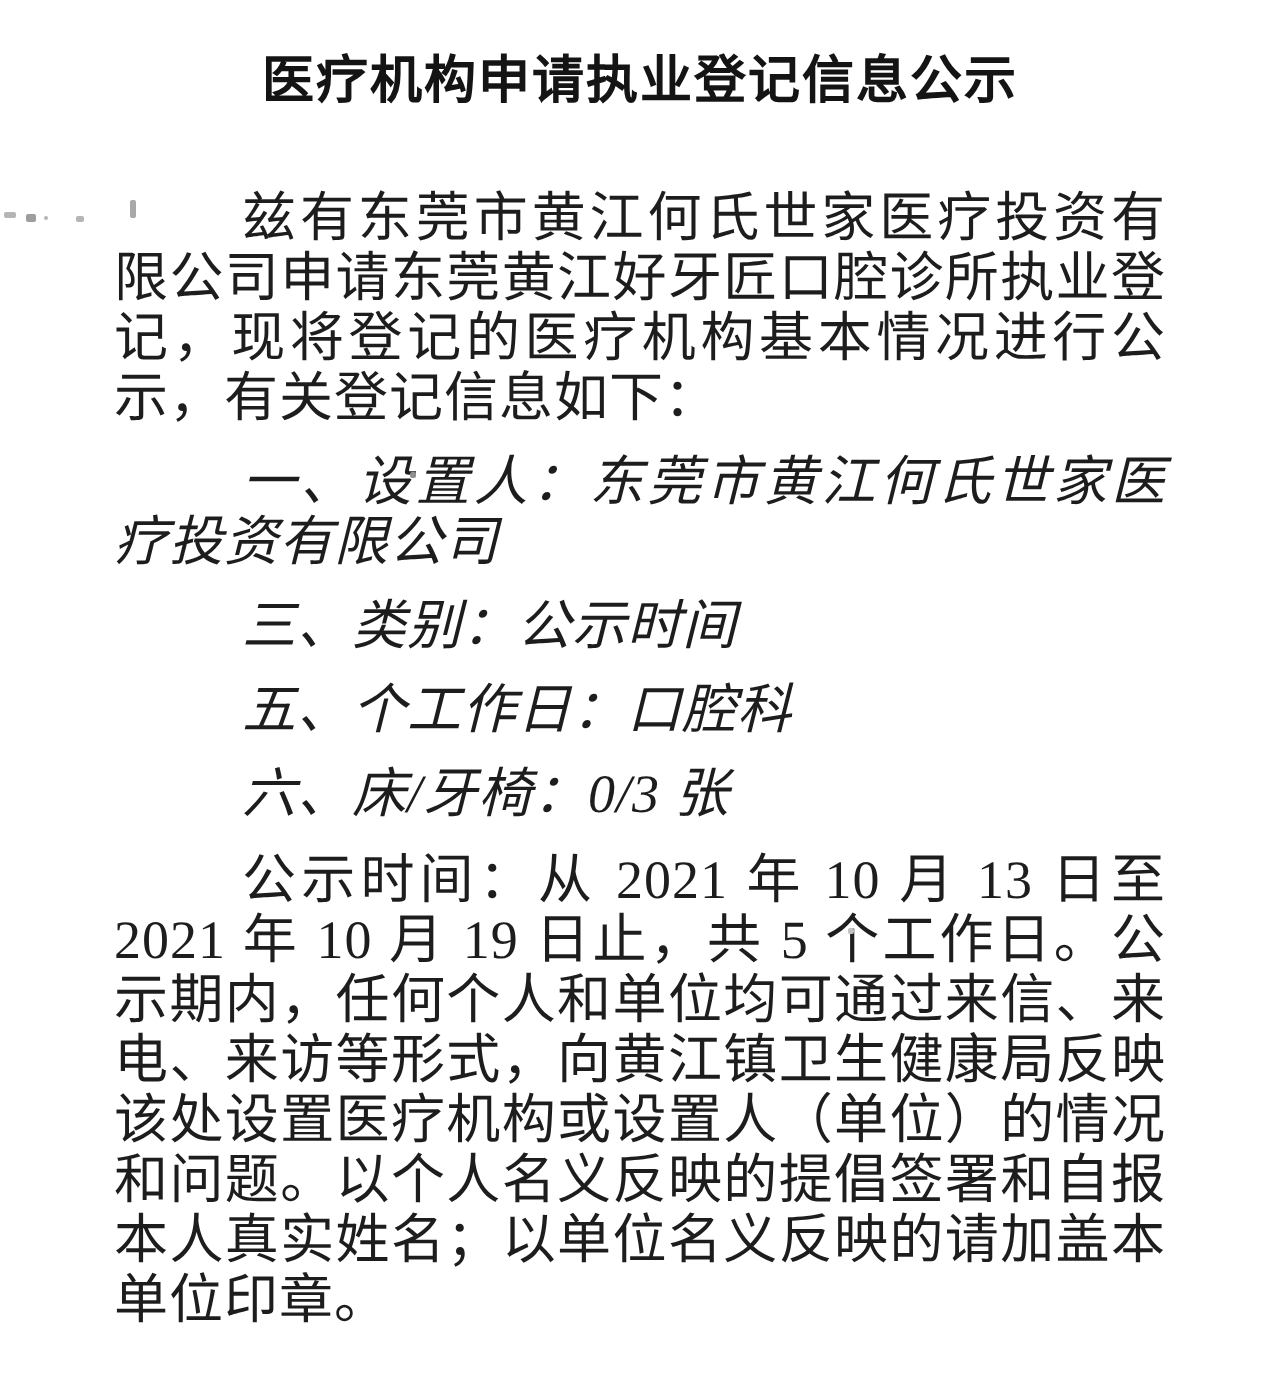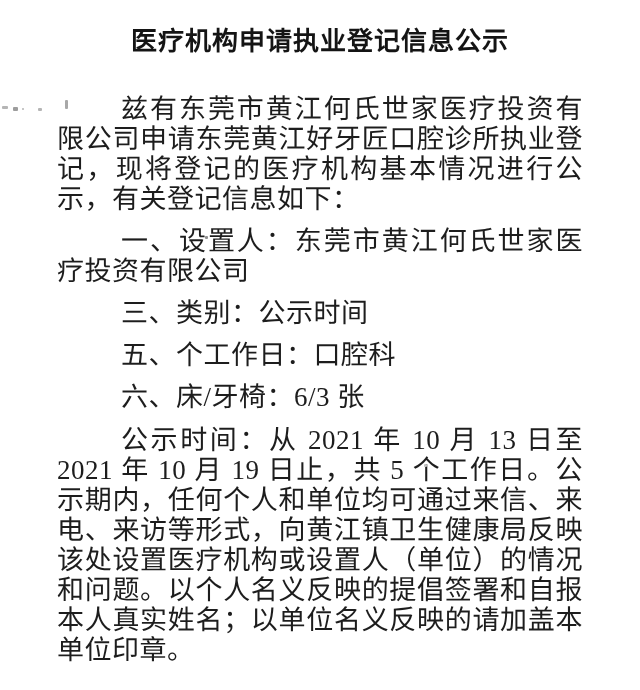--- a/index.html
+++ b/index.html
@@ -15,41 +15,42 @@
     overflow: hidden;
     font-family: "Liberation Serif", "DejaVu Serif", serif;
     color: #1d1d1d;
   }
   .content {
     padding: 0 57px;
   }
   .doc-title {
     margin: 0;
     padding-top: 25px;
-    font-family: Liberation Serif, serif;
+    font-family: Liberation Mono, monospace;
     font-weight: 700;
     font-size: 26px;
     line-height: 34px;
     letter-spacing: 1px;
     text-align: center;
     color: #141414;
   }
   .para {
     margin: 0;
     font-size: 27px;
     line-height: 30px;
     text-align: justify;
     text-indent: 64px;
     letter-spacing: 0.5px;
   }
   .intro {
     margin-top: 35px;
   }
   .item {
     margin-top: 12px;
+    font-style: italic;
   }
   .closing {
     margin-top: 13px;
   }
   
   .speck {
     position: absolute;
     background: #b5b5b5;
     border-radius: 1px;
   }
@@ -81,19 +82,19 @@
     <p class="para intro">兹有东莞市黄江何氏世家医疗投资有限公司申请东莞黄江好牙匠口腔诊所执业登记，现将登记的医疗机构基本情况进行公示，有关登记信息如下：</p>
 
     <p class="para item">一、设置人：东莞市黄江何氏世家医疗投资有限公司</p>
 
 
     <p class="para item">三、类别：公示时间</p>
 
 
     <p class="para item">五、个工作日：口腔科</p>
 
-    <p class="para item">六、床/牙椅：6/3 张</p>
+    <p class="para item">六、床/牙椅：0/3 张</p>
 
 
     <p class="para closing">公示时间：从 2021 年 10 月 13 日至 2021 年 10 月 19 日止，共 5 个工作日。公示期内，任何个人和单位均可通过来信、来电、来访等形式，向黄江镇卫生健康局反映该处设置医疗机构或设置人（单位）的情况和问题。以个人名义反映的提倡签署和自报本人真实姓名；以单位名义反映的请加盖本单位印章。</p>
 
   </div>
 </div>
 
 </body></html>

